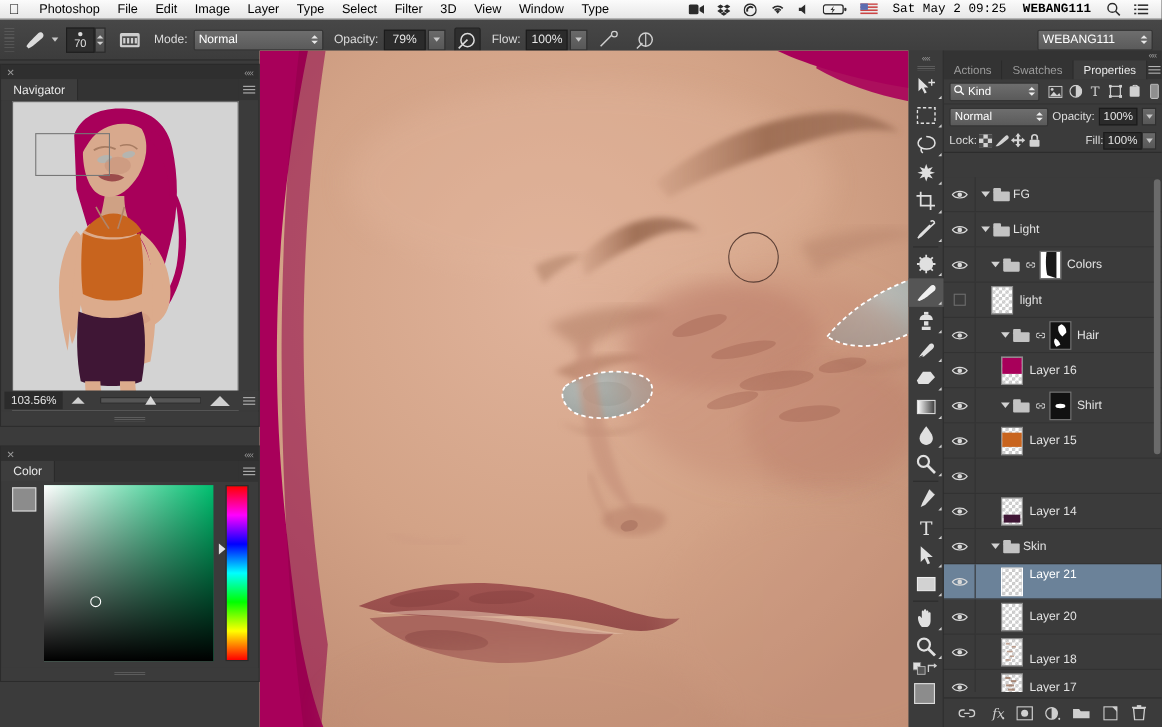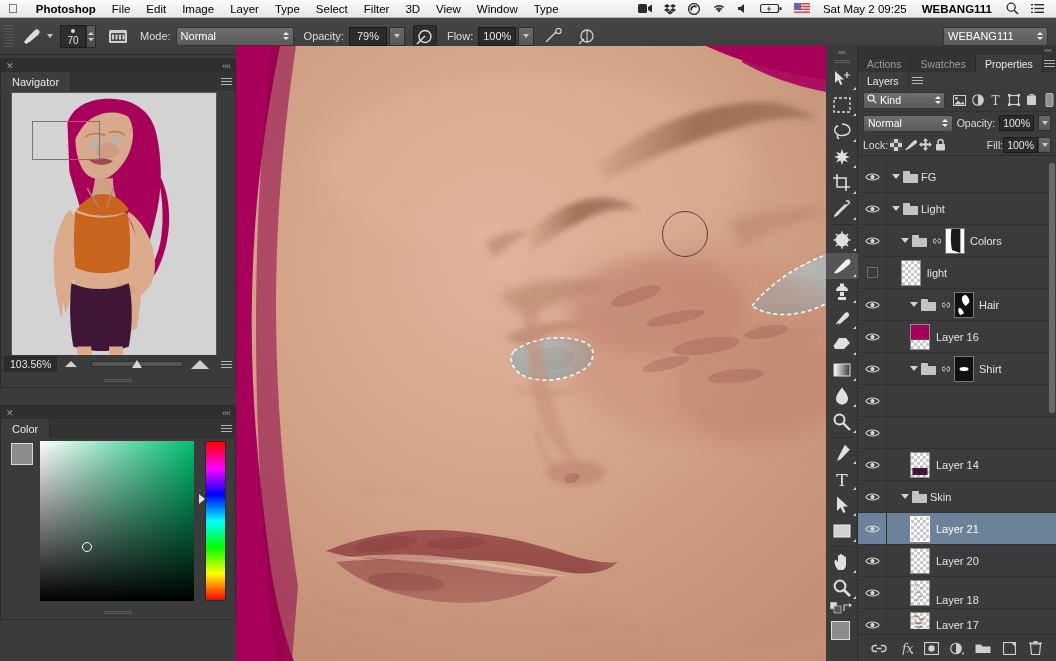--- a/index.html
+++ b/index.html
@@ -8,22 +8,22 @@
 
   
   #menubar {
     position:absolute; left:0; top:0; width:1056px; height:18px;
     background:linear-gradient(#fbfbfb,#e6e6e6);
     border-bottom:1px solid #b2b2b2;
     display:flex; align-items:center; color:#000; font-size:11.5px;
   }
   #menubar .apple { margin:0 10px 0 8px; font-size:13px; line-height:1; }
   #menubar .mi { padding:0 8px; line-height:18px; white-space:nowrap; }
-  #menubar .mi.app { font-weight:bold; }
-  #menubar .right { margin-left:auto; display:flex; align-items:center; padding-right:6px; }
+  #menubar .mi.app { font-weight:normal; }
+  #menubar .right { margin-left:auto; display:flex; align-items:center; padding-right:6px;font-family:Liberation Mono, monospace; }
   #menubar .right .ic { padding:0 6px; display:flex; align-items:center; }
   #menubar .right .txt { padding:0 7px; font-size:11.5px; }
   #menubar .right .user { font-weight:bold; padding:0 8px; }
 
   
   #optionsbar {
     position:absolute; left:0; top:18px; width:1056px; height:37px;
     background:linear-gradient(#474747,#3c3c3c);
     border-bottom:1px solid #2a2a2a;
     display:flex; align-items:center; padding-left:4px; gap:0px;
@@ -763,31 +763,20 @@
     <div class="spacer"></div>
     <div class="panel-menu">
         <div class="hamb">
           <span></span>
           <span></span>
           <span></span>
         </div>
       </div>
   </div>
 
-  <div class="tabrow2" style="background:#3d3d3d">
-    <div class="tab active">Layers</div>
-    <div class="spacer" style="background:#3d3d3d"></div>
-    <div class="panel-menu">
-        <div class="hamb">
-          <span></span>
-          <span></span>
-          <span></span>
-        </div>
-      </div>
-  </div>
 
   <div class="lp-row">
     <div class="kind-select">
       <span style="display:flex;align-items:center;gap:3px">
         <span>
           <svg width="10" height="10" viewBox="0 0 10 10">
               <circle cx="4" cy="4" r="3" fill="none" stroke="#fff" stroke-width="1.1"></circle>
               <line x1="6.2" y1="6.2" x2="9.2" y2="9.2" stroke="#fff" stroke-width="1.2"></line>
             </svg>
         </span>
@@ -1039,20 +1028,28 @@
         </div>
       </div>
       <div class="layer">
         <div class="eye">
           <svg width="15" height="10" viewBox="0 0 15 10">
             <path d="M0.8 5 C3.5 1 11.5 1 14.2 5 C11.5 9 3.5 9 0.8 5 Z" fill="none" stroke="#d8d8d8" stroke-width="1.1"></path>
             <circle cx="7.5" cy="5" r="2.1" fill="#d8d8d8"></circle>
           </svg>
         </div>
         <div class="divider"></div>
+        <div style="display: flex; align-items: center; flex: 1 1 0%; padding-left: 24px;">
+          <span class="thumb">
+            <svg width="100%" height="100%" viewBox="0 0 20 26" preserveAspectRatio="none" style="position:absolute;inset:0">
+              <rect x="0" y="18%" width="100%" height="54%" fill="#c8641e"></rect>
+            </svg>
+          </span>
+          <span class="lname">Layer 15</span>
+        </div>
       </div>
       <div class="layer">
         <div class="eye">
           <svg width="15" height="10" viewBox="0 0 15 10">
             <path d="M0.8 5 C3.5 1 11.5 1 14.2 5 C11.5 9 3.5 9 0.8 5 Z" fill="none" stroke="#d8d8d8" stroke-width="1.1"></path>
             <circle cx="7.5" cy="5" r="2.1" fill="#d8d8d8"></circle>
           </svg>
         </div>
         <div class="divider"></div>
       </div>
@@ -1091,21 +1088,21 @@
         </div>
       </div>
       <div class="layer selected">
         <div class="eye">
           <svg width="15" height="10" viewBox="0 0 15 10">
             <path d="M0.8 5 C3.5 1 11.5 1 14.2 5 C11.5 9 3.5 9 0.8 5 Z" fill="none" stroke="#d8d8d8" stroke-width="1.1"></path>
             <circle cx="7.5" cy="5" r="2.1" fill="#d8d8d8"></circle>
           </svg>
         </div>
         <div class="divider"></div>
-        <div style="display: flex; align-items: center; flex: 1 1 0%; padding-left: 24px;">
+        <div style="display: flex; flex: 1 1 0%; padding-left: 24px;">
           <span class="thumb sel-outline">
             <svg width="100%" height="100%" viewBox="0 0 20 26" preserveAspectRatio="none" style="position:absolute;inset:0"></svg>
           </span>
           <span class="lname">Layer 21</span>
         </div>
       </div>
       <div class="layer">
         <div class="eye">
           <svg width="15" height="10" viewBox="0 0 15 10">
             <path d="M0.8 5 C3.5 1 11.5 1 14.2 5 C11.5 9 3.5 9 0.8 5 Z" fill="none" stroke="#d8d8d8" stroke-width="1.1"></path>

